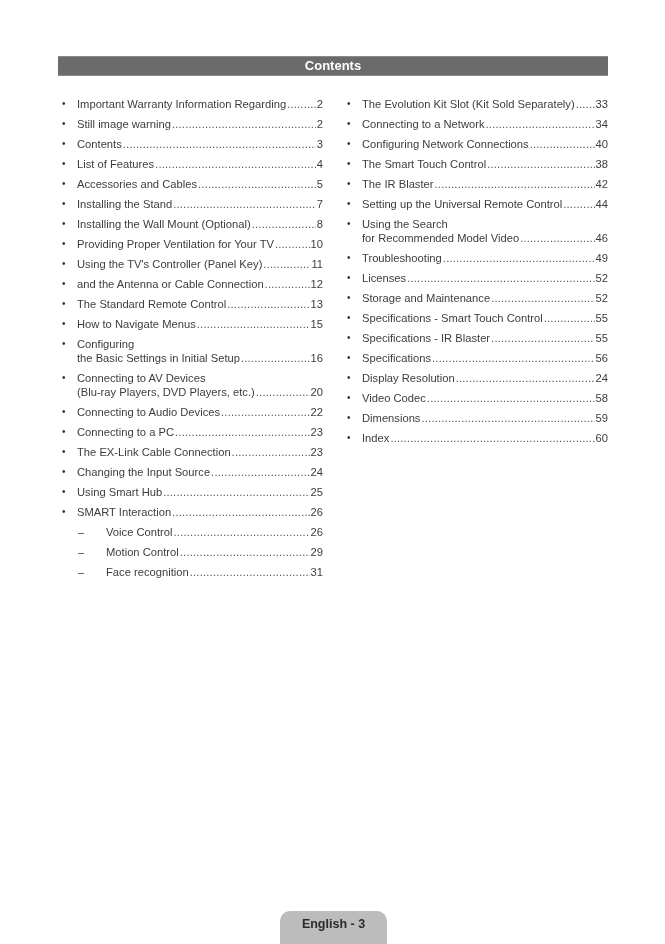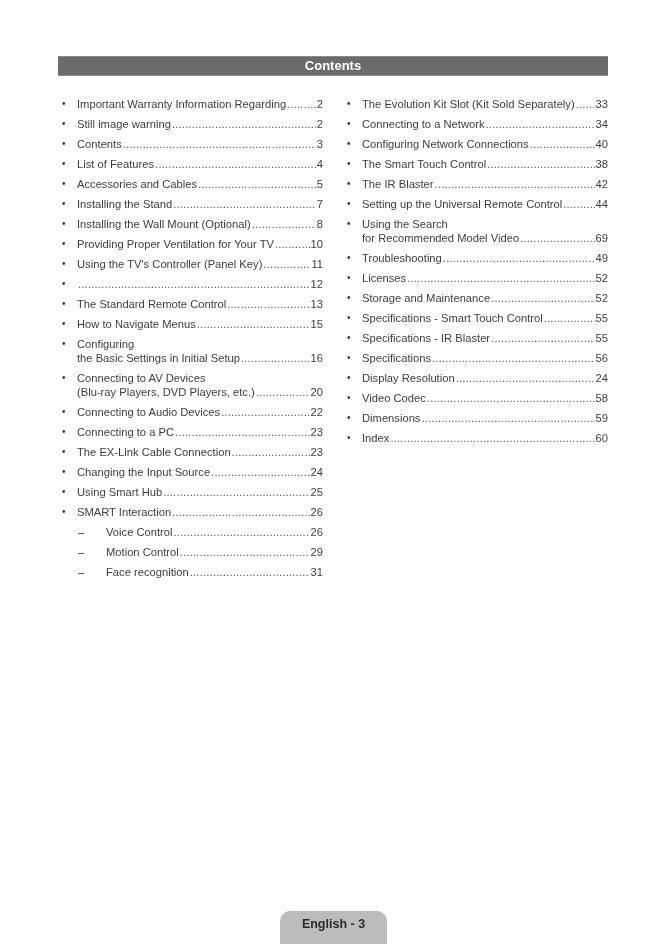--- a/index.html
+++ b/index.html
@@ -200,20 +200,21 @@
           <span class="label">Using the TV's Controller (Panel Key)</span>
           <span class="leader"></span>
           <span class="page">11</span>
         </div>
       </div>
     </div>
     <div class="entry">
       <span class="bullet">•</span>
       <div class="text-wrap">
         <div class="line">
+          <span class="label">and the Antenna or Cable Connection</span>
           <span class="leader"></span>
           <span class="page">12</span>
         </div>
       </div>
     </div>
     <div class="entry">
       <span class="bullet">•</span>
       <div class="text-wrap">
         <div class="line">
           <span class="label">The Standard Remote Control</span>
@@ -412,21 +413,21 @@
     </div>
     <div class="entry">
       <span class="bullet">•</span>
       <div class="text-wrap">
         <div class="line">
           <span class="label">Using the Search</span>
         </div>
         <div class="line">
           <span class="label">for Recommended Model Video</span>
           <span class="leader"></span>
-          <span class="page">69</span>
+          <span class="page">46</span>
         </div>
       </div>
     </div>
     <div class="entry">
       <span class="bullet">•</span>
       <div class="text-wrap">
         <div class="line">
           <span class="label">Troubleshooting</span>
           <span class="leader"></span>
           <span class="page">49</span>

